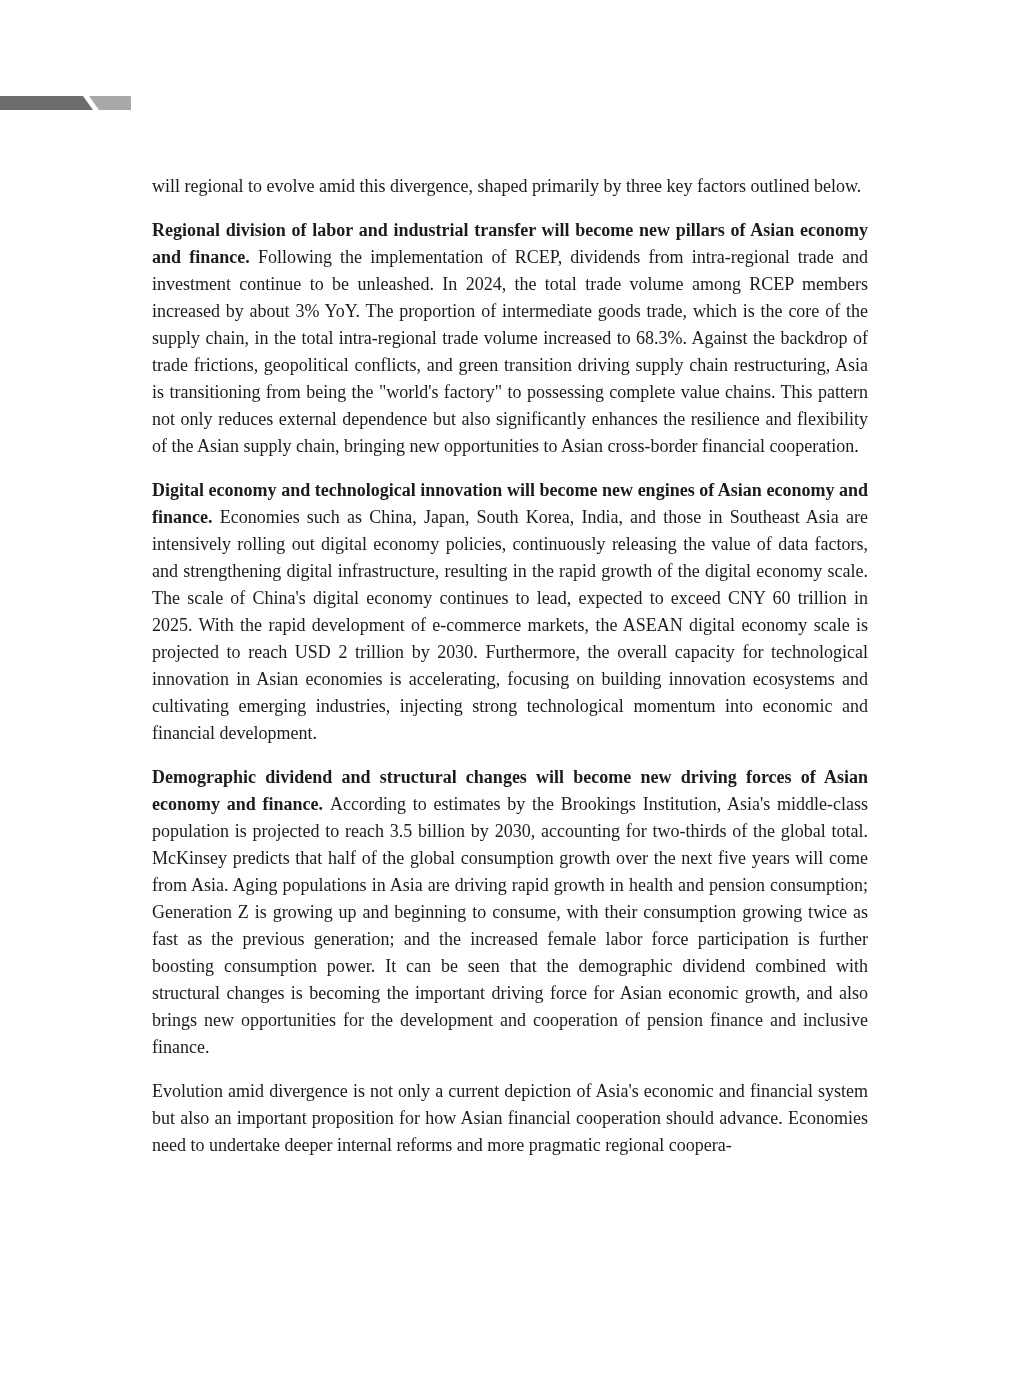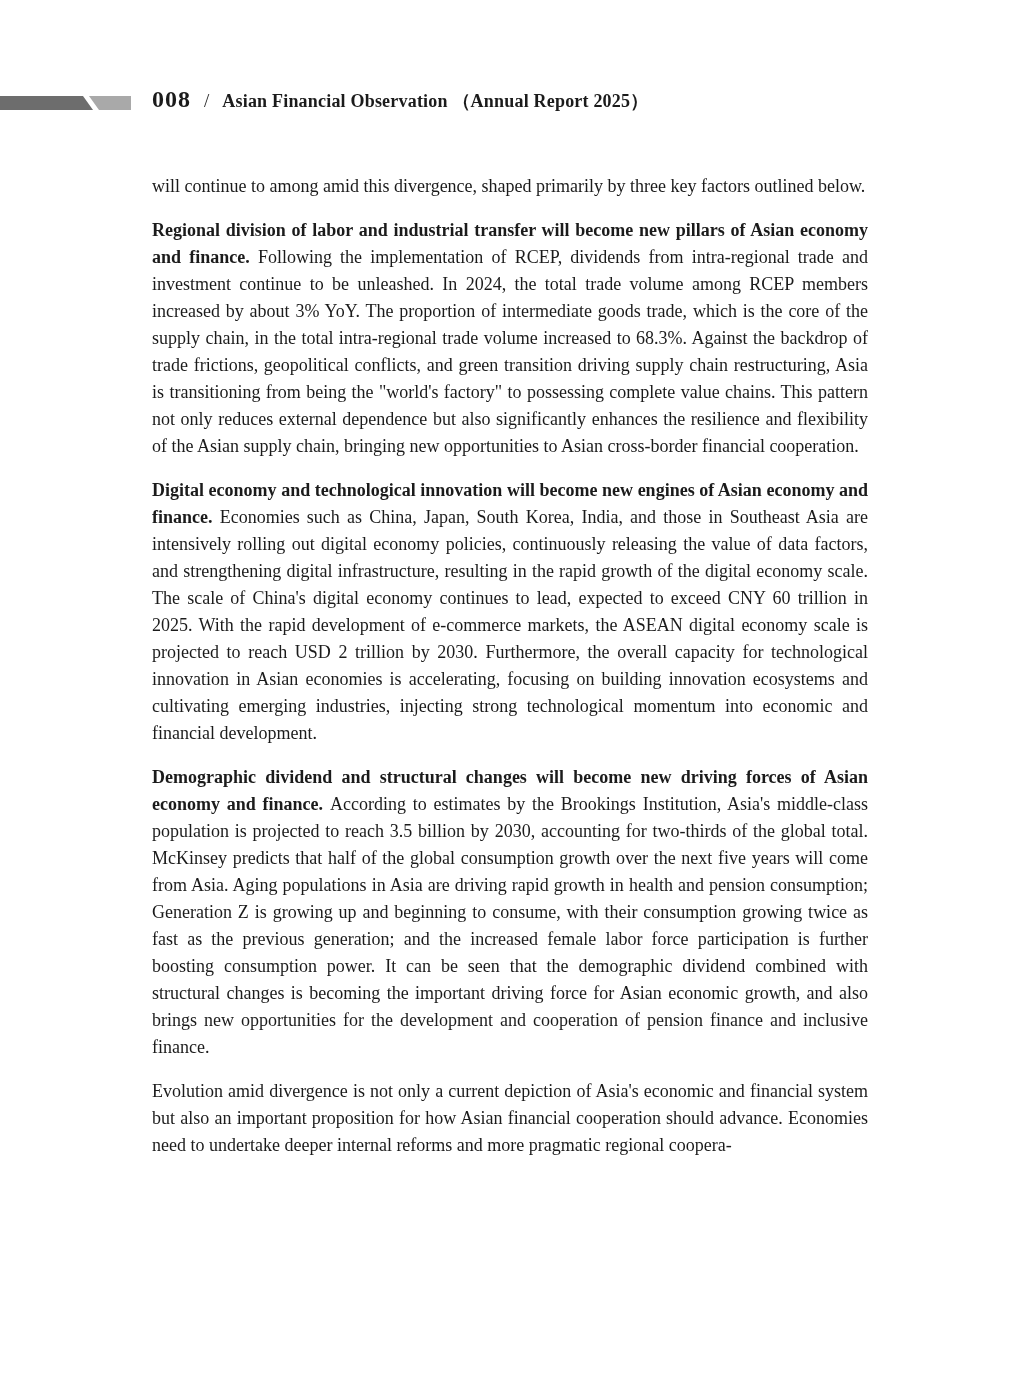--- a/index.html
+++ b/index.html
@@ -87,28 +87,23 @@
 </head>
 <body>
 
 <div class="page">
 
   <div class="header-deco">
     <div class="bar-dark"></div>
     <div class="bar-light"></div>
   </div>
 
-  <div class="header-text">
-    <span class="page-num">008</span>
-    <span class="header-slash">/</span>
-    <span class="doc-title">Asian Financial Observation （Annual Report 2025）</span>
-  </div>
 
   <main class="content" id="content">
-  <p class="para"><span class="body-text">will continue to among amid this divergence, shaped primarily by three key factors outlined below.</span></p>
+  <p class="para"><span class="body-text">will regional to evolve amid this divergence, shaped primarily by three key factors outlined below.</span></p>
 
   <p class="para"><strong class="lead">Regional division of labor and industrial transfer will become new pillars of Asian economy and finance. </strong><span class="body-text">Following the implementation of RCEP, dividends from intra-regional trade and investment continue to be unleashed. In 2024, the total trade volume among RCEP members increased by about 3% YoY. The proportion of intermediate goods trade, which is the core of the supply chain, in the total intra-regional trade volume increased to 68.3%. Against the backdrop of trade frictions, geopolitical conflicts, and green transition driving supply chain restructuring, Asia is transitioning from being the "world's factory" to possessing complete value chains. This pattern not only reduces external dependence but also significantly enhances the resilience and flexibility of the Asian supply chain, bringing new opportunities to Asian cross-border financial cooperation.</span></p>
 
   <p class="para"><strong class="lead">Digital economy and technological innovation will become new engines of Asian economy and finance. </strong><span class="body-text">Economies such as China, Japan, South Korea, India, and those in Southeast Asia are intensively rolling out digital economy policies, continuously releasing the value of data factors, and strengthening digital infrastructure, resulting in the rapid growth of the digital economy scale. The scale of China's digital economy continues to lead, expected to exceed CNY 60 trillion in 2025. With the rapid development of e-commerce markets, the ASEAN digital economy scale is projected to reach USD 2 trillion by 2030. Furthermore, the overall capacity for technological innovation in Asian economies is accelerating, focusing on building innovation ecosystems and cultivating emerging industries, injecting strong technological momentum into economic and financial development.</span></p>
 
   <p class="para"><strong class="lead">Demographic dividend and structural changes will become new driving forces of Asian economy and finance. </strong><span class="body-text">According to estimates by the Brookings Institution, Asia's middle-class population is projected to reach 3.5 billion by 2030, accounting for two-thirds of the global total. McKinsey predicts that half of the global consumption growth over the next five years will come from Asia. Aging populations in Asia are driving rapid growth in health and pension consumption; Generation Z is growing up and beginning to consume, with their consumption growing twice as fast as the previous generation; and the increased female labor force participation is further boosting consumption power. It can be seen that the demographic dividend combined with structural changes is becoming the important driving force for Asian economic growth, and also brings new opportunities for the development and cooperation of pension finance and inclusive finance.</span></p>
 
   <p class="para"><span class="body-text">Evolution amid divergence is not only a current depiction of Asia's economic and financial system but also an important proposition for how Asian financial cooperation should advance. Economies need to undertake deeper internal reforms and more pragmatic regional coopera-</span></p>
 </main>
 

